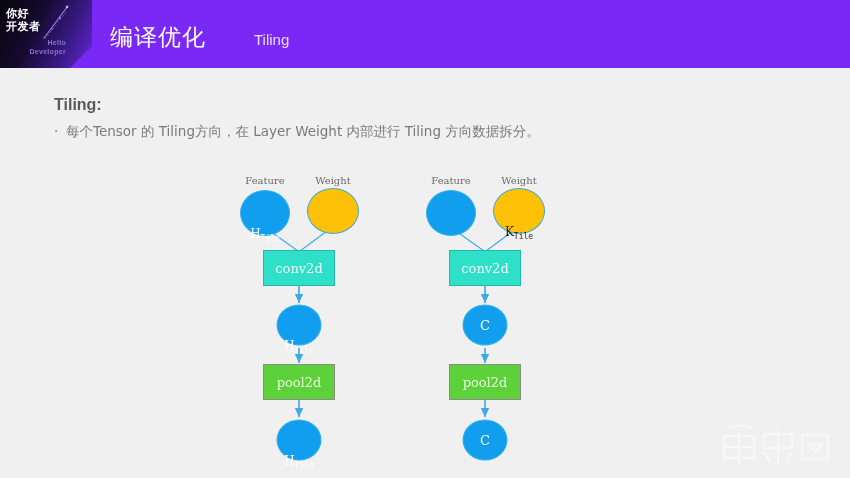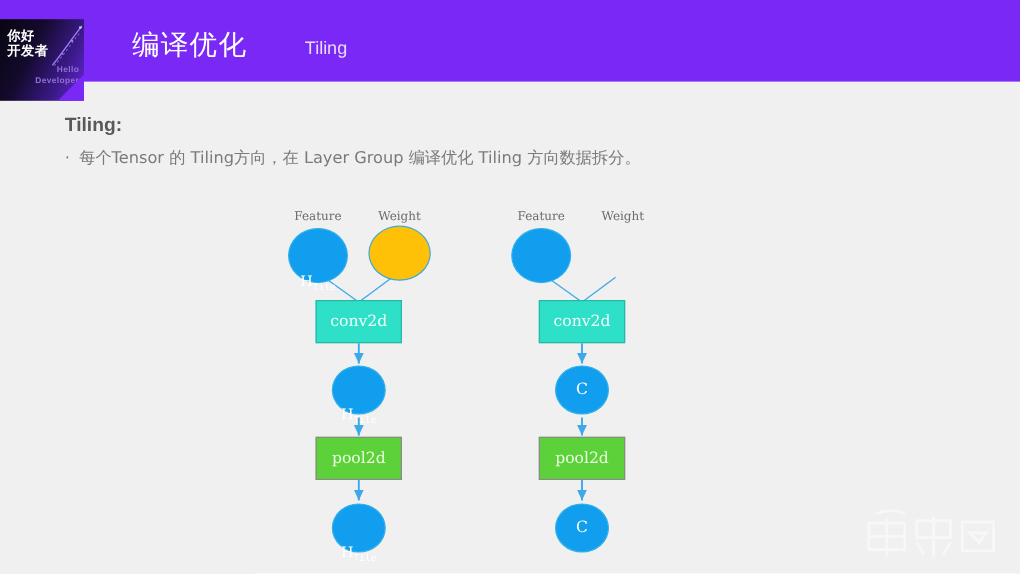--- a/index.html
+++ b/index.html
@@ -48,22 +48,22 @@
     font-size: 15px;
     color: #e8dcfd;
     font-family: "Liberation Sans", sans-serif;
     margin-left: 36px;
   }
 
   
   .logo-block {
     position: absolute;
     left: 0;
-    top: 16px;
-    width: 70px;
+    top: 0;
+    width: 92px;
     height: 68px;
     background: linear-gradient(115deg, #07060f 0%, #140a2e 38%, #3a1a86 72%, #6a25e0 100%);
     overflow: hidden;
   }
   .logo-corner {
     position: absolute;
     right: 0;
     bottom: 0;
     width: 0;
     height: 0;
@@ -245,21 +245,21 @@
       <div>Hello</div>
       <div>Developer</div>
     </div>
     <div class="logo-corner"></div>
   </div>
 
   <div class="body-area">
     <div class="heading">Tiling:</div>
 
     <div class="bullet bullet-1">
-      <span class="dot">·</span><span>每个Tensor 的 Tiling方向，在 Layer Group 编译优化 Tiling 方向数据拆分。</span>
+      <span class="dot">·</span><span>每个Tensor 的 Tiling方向，在 Layer Weight 内部进行 Tiling 方向数据拆分。</span>
     </div>
   </div>
 
   <svg class="graph-canvas" viewBox="0 0 850 478">
     <defs>
       <marker id="arrow" markerWidth="7" markerHeight="7" refX="5.6" refY="2.6" orient="auto">
         <path d="M0,0 L5.6,2.6 L0,5.2 z" fill="#3da9e8"></path>
       </marker>
     </defs>
 
@@ -300,20 +300,23 @@
 
   <div class="node-ellipse feature" style="left:299px; top:440px; width:45px; height:41px;">
     <span class="tile-label"><span>H</span><sub>Tile</sub></span>
   </div>
 
   <div class="graph-label" style="left:451px; top:175px;">Feature</div>
   <div class="graph-label" style="left:519px; top:175px;">Weight</div>
 
   <div class="node-ellipse feature" style="left:451px; top:213px; width:50px; height:46px;">
     <span class="tile-label"><span></span><sub></sub></span>
+  </div>
+  <div class="node-ellipse weight" style="left:519px; top:211px; width:52px; height:46px;">
+    <span class="tile-label"><span>K</span><sub>Tile</sub></span>
   </div>
 
   <div class="node-box conv" style="left:485px; top:268px; width:72px; height:36px;">
     <span>conv2d</span>
   </div>
 
   <div class="node-ellipse feature" style="left:485px; top:325px; width:45px; height:41px;">
     <span class="plain-label">C</span>
   </div>
 

